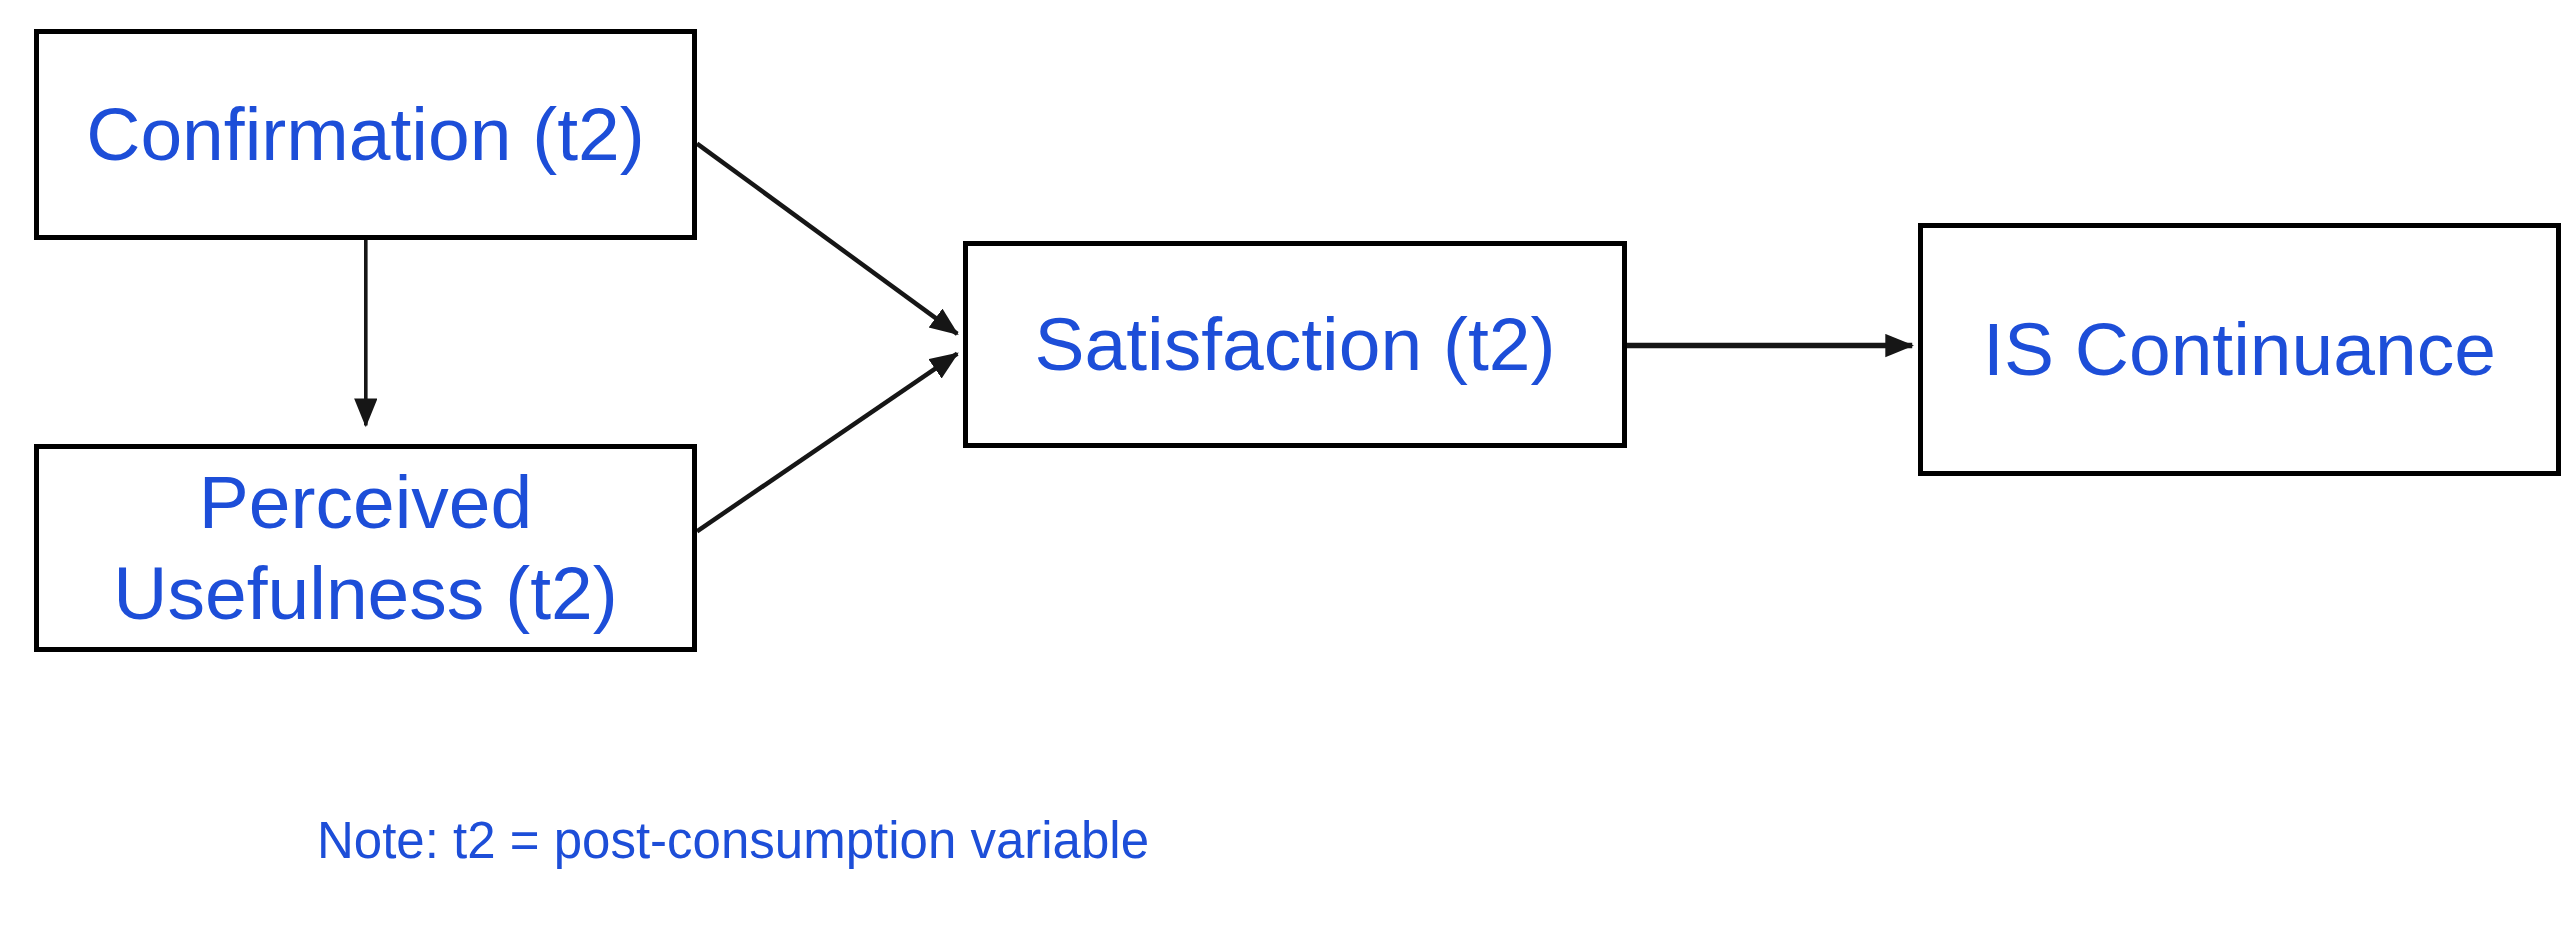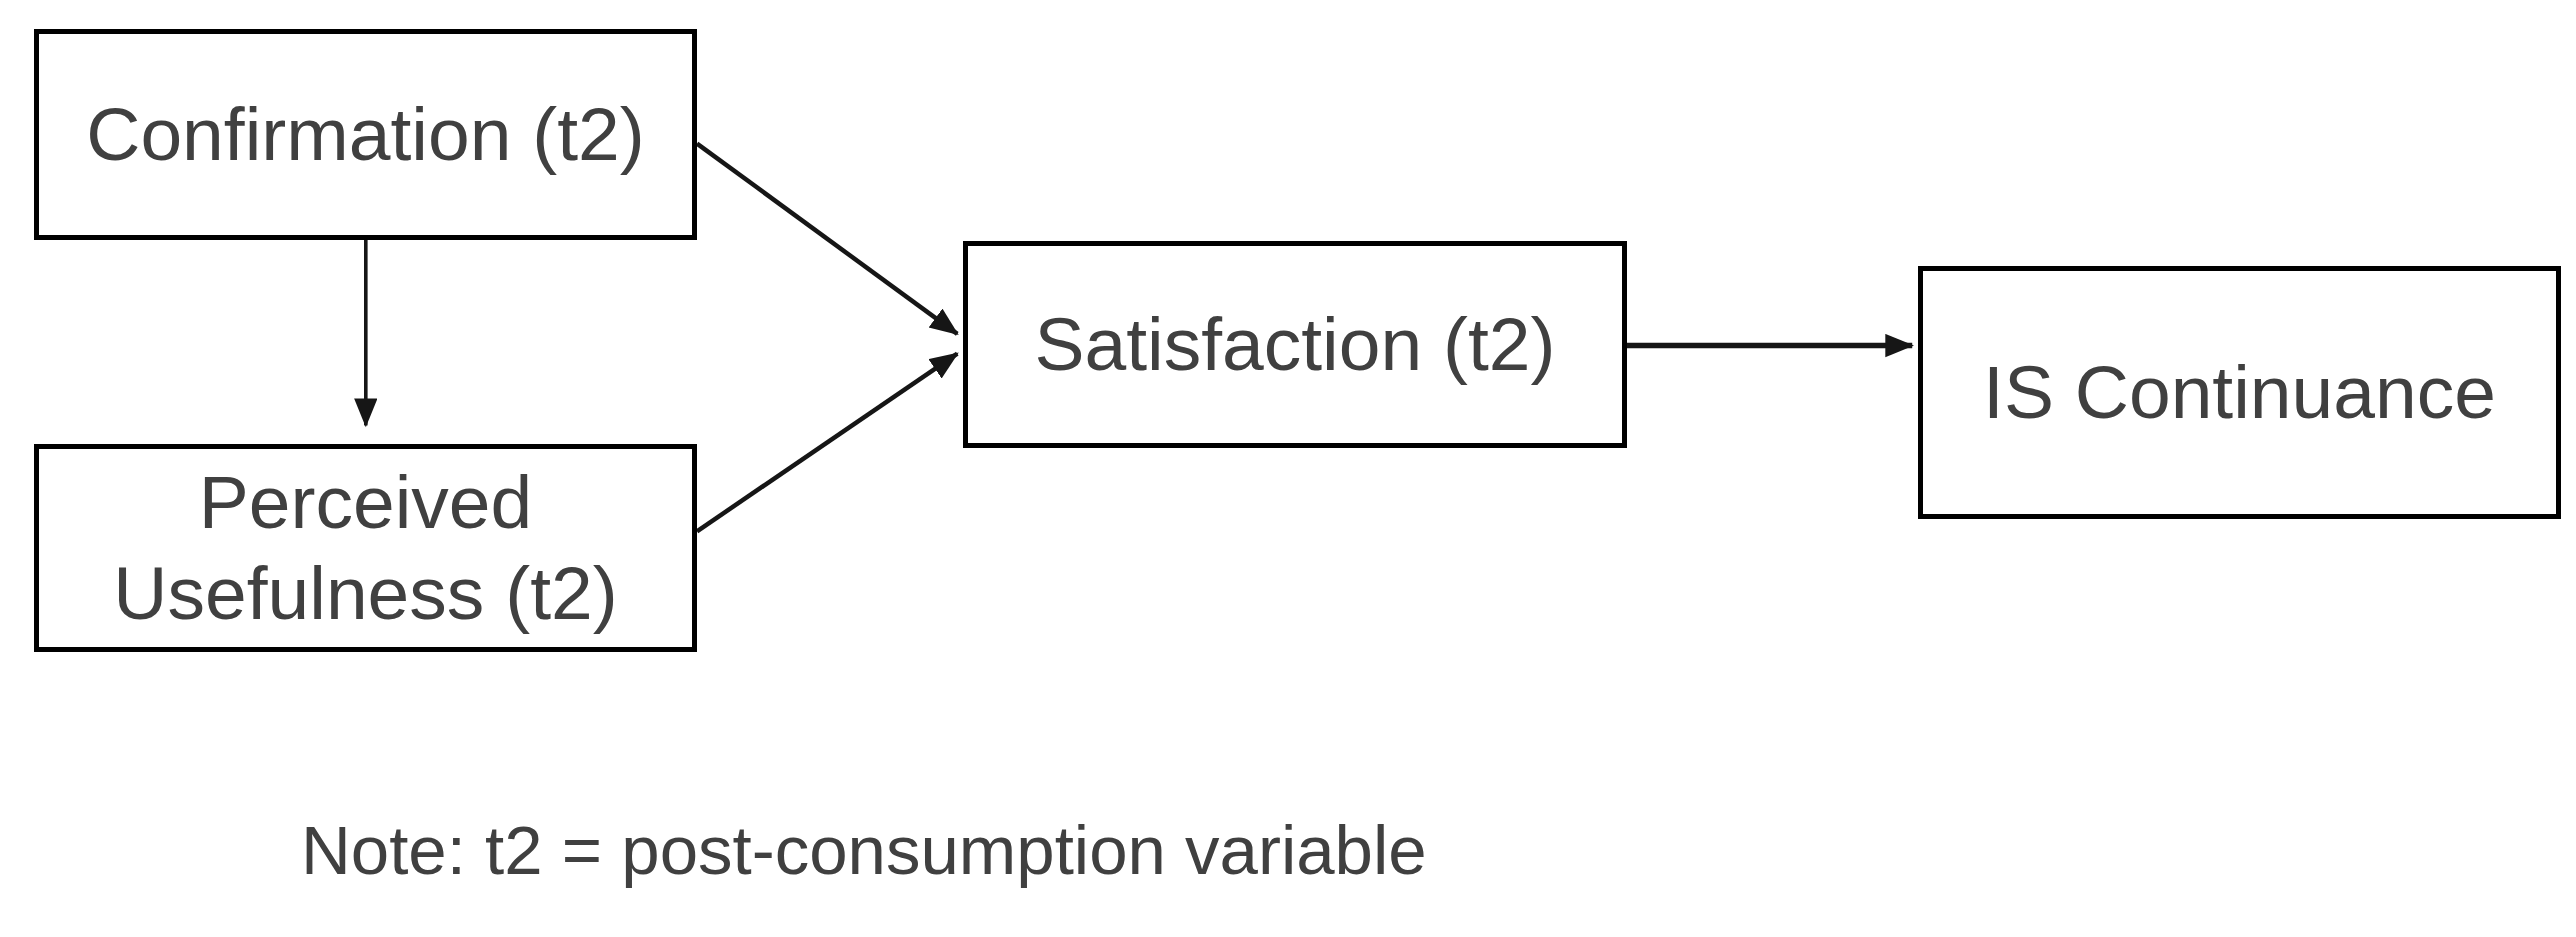--- a/index.html
+++ b/index.html
@@ -6,21 +6,21 @@
     margin: 0;
     padding: 0;
     background: #ffffff;
   }
   .canvas {
     position: relative;
     width: 2576px;
     height: 937px;
     background: #ffffff;
     font-family: "Liberation Sans", sans-serif;
-    color: #404040;
+    color: #1d4ed8;
     overflow: hidden;
   }
   .arrows {
     position: absolute;
     left: 0;
     top: 0;
     width: 2576px;
     height: 937px;
   }
   .node {
@@ -32,26 +32,26 @@
     align-items: center;
     justify-content: center;
     text-align: center;
     font-size: 75px;
     line-height: 1.22;
     padding: 0 12.6px;
   }
   .node-confirmation          { left: 34px;   top: 29px;  width: 663px; height: 211px; }
   .node-perceived-usefulness  { left: 34px;   top: 433px; width: 663px; height: 208px; margin-top: 11px; }
   .node-satisfaction          { left: 963px; top: 241px; width: 664px; height: 207px; }
-  .node-is-continuance        { left: 1918px; top: 223px; width: 643px; height: 253px; margin-top: 43px; }
+  .node-is-continuance        { left: 1918px; top: 223px; width: 643px; height: 253px; }
   .note {
     position: absolute;
-    left: 301px;
+    left: 317px;
     top: 810px;
-    font-size: 69px;
+    font-size: 51px;
     line-height: 1.2;
     white-space: nowrap;
   }
 </style>
 </head>
 <body>
 
 <div class="canvas">
 
   <svg class="arrows" viewBox="0 0 2869 1044" xmlns="http://www.w3.org/2000/svg">

